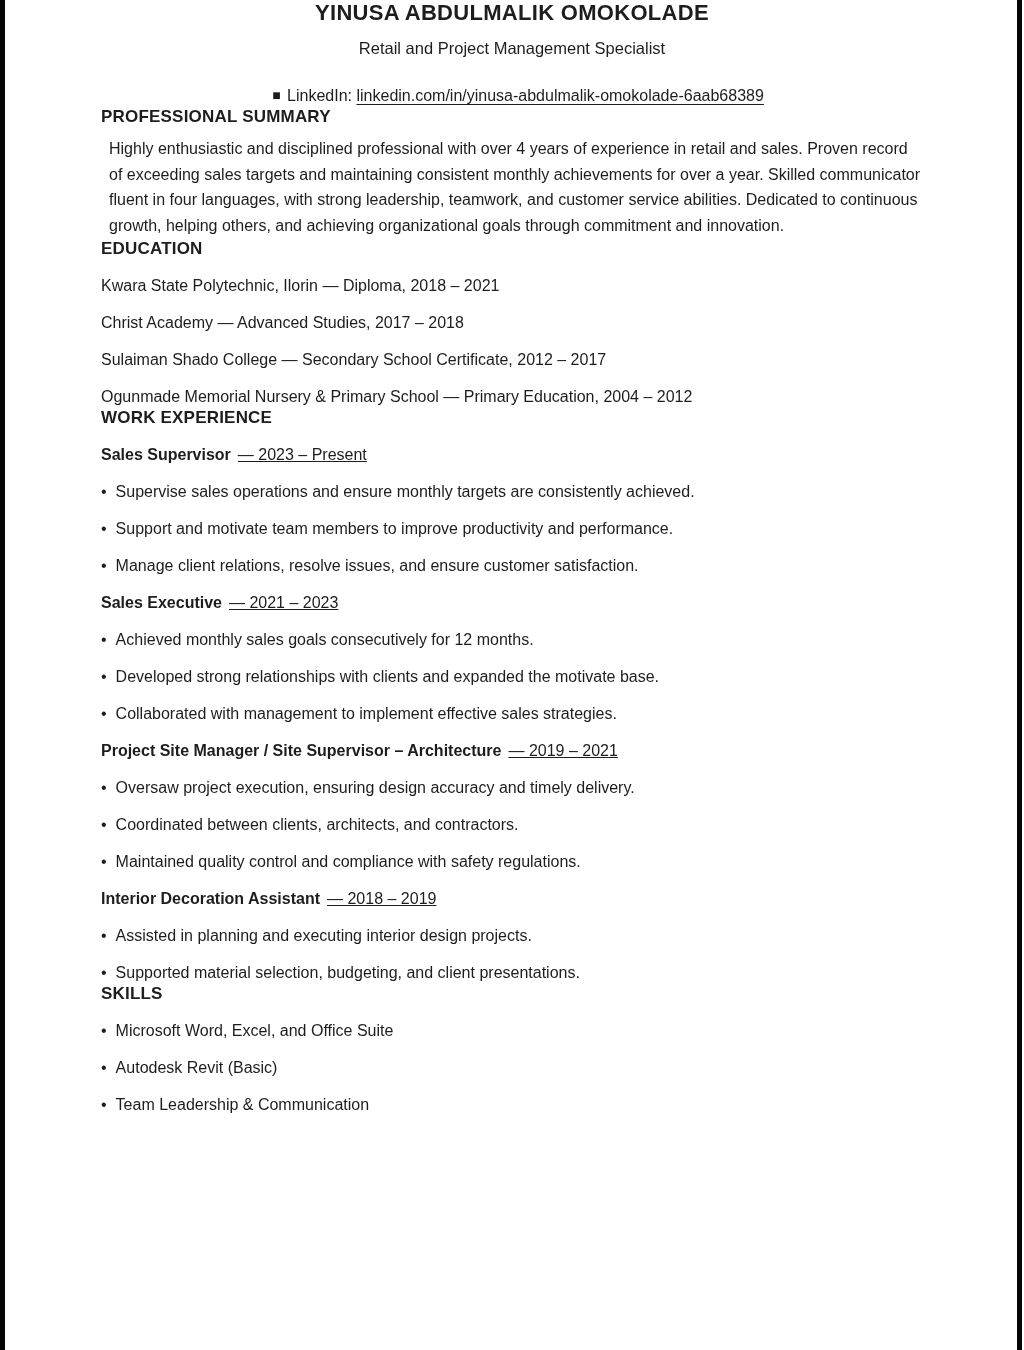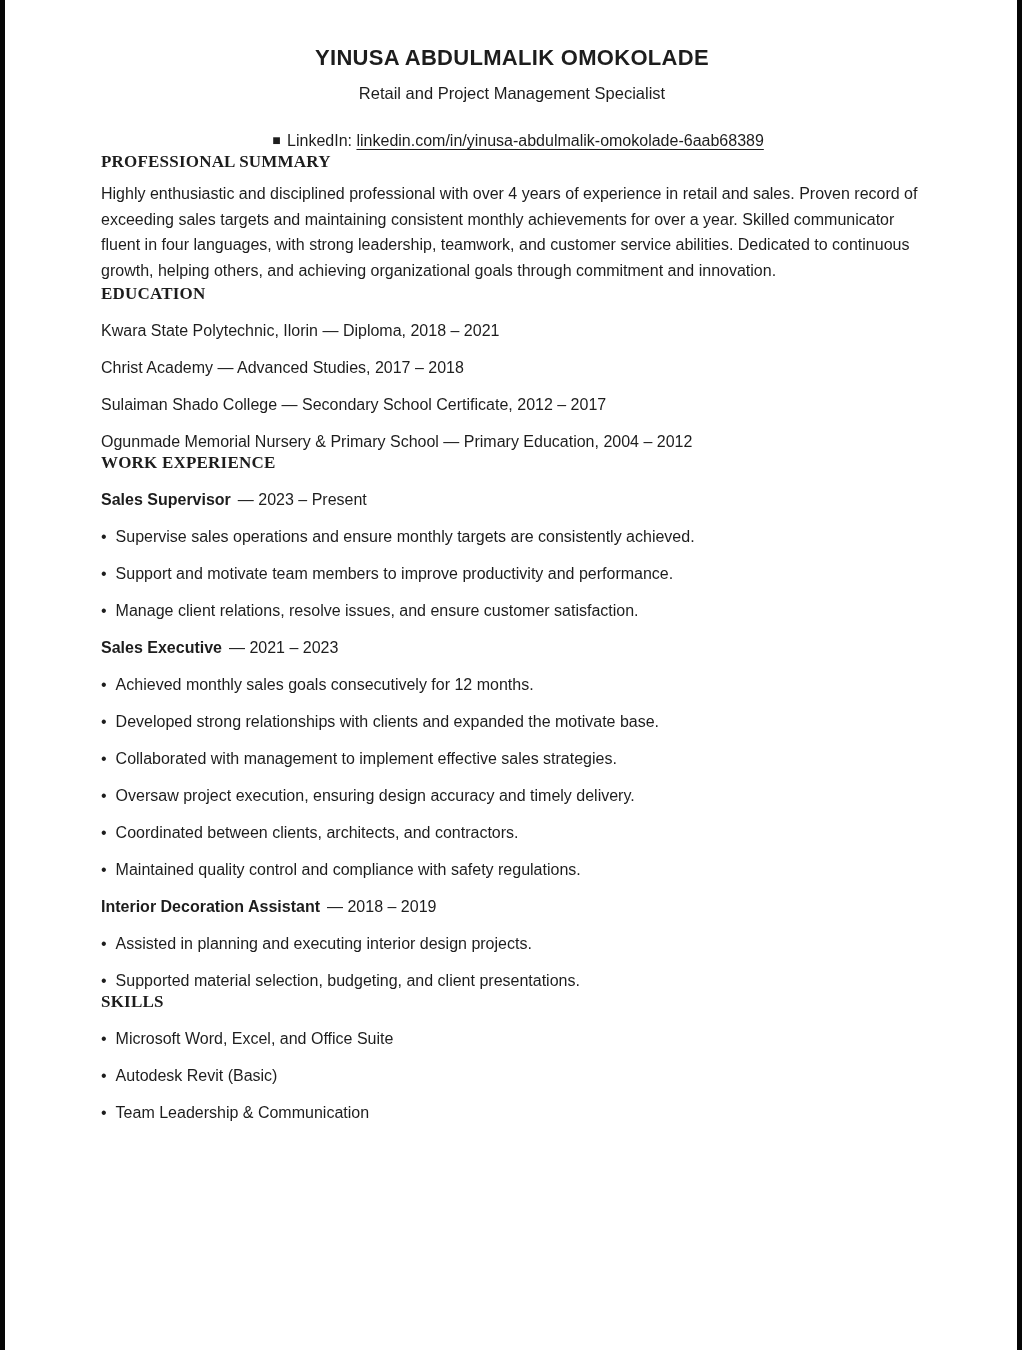--- a/index.html
+++ b/index.html
@@ -22,21 +22,21 @@
     position: absolute;
     top: 0;
     bottom: 0;
     width: 5px;
     background: #060606;
     z-index: 5;
   }
   .edge-left  { left: 0; }
   .edge-right { right: 2px; }
 
-  .page { padding-top: 45px; }
+  .page { }
 
   
   .header { text-align: center; }
   .name {
     font-size: 22px;
     font-weight: bold;
     line-height: 26px;
     letter-spacing: 0.3px;
   }
   .role {
@@ -68,39 +68,38 @@
   .content {
     width: 822px;
     margin-left: 101px;
   }
   h2.sec {
     margin: 0;
     font-size: 17px;
     font-weight: bold;
     line-height: 21px;
     letter-spacing: 0.2px;
-    font-family: Liberation Serif, serif;
   }
   .h-summary   { margin-top: 26px; }
   .h-education { margin-top: 13px; }
   .h-exp       { margin-top: 15px; }
   .h-skills    { margin-top: 16px; }
 
   .summary {
-    margin: 9px 0 0 0;
+    margin: 9px 0 0 8px;
     font-size: 16px;
     line-height: 25.5px;
   }
   .line {
     margin-top: 17px;
     font-size: 16px;
     line-height: 20px;
   }
   .bold  { font-weight: bold; }
-  .dates { margin-left: 7px; }
+  .dates { margin-left: 7px; text-decoration: underline; }
   .bchar { margin-right: 9px; }
 </style>
 </head>
 <body>
 
 <div class="edge edge-left"></div>
 <div class="edge edge-right"></div>
 
 <div class="page">
 
@@ -132,20 +131,21 @@
     <div class="line"><span class="bold">Sales Supervisor</span><span class="dates">— 2023 – Present</span></div>
     <div class="line"><span class="bchar">•</span><span>Supervise sales operations and ensure monthly targets are consistently achieved.</span></div>
     <div class="line"><span class="bchar">•</span><span>Support and motivate team members to improve productivity and performance.</span></div>
     <div class="line"><span class="bchar">•</span><span>Manage client relations, resolve issues, and ensure customer satisfaction.</span></div>
 
     <div class="line"><span class="bold">Sales Executive</span><span class="dates">— 2021 – 2023</span></div>
     <div class="line"><span class="bchar">•</span><span>Achieved monthly sales goals consecutively for 12 months.</span></div>
     <div class="line"><span class="bchar">•</span><span>Developed strong relationships with clients and expanded the motivate base.</span></div>
     <div class="line"><span class="bchar">•</span><span>Collaborated with management to implement effective sales strategies.</span></div>
 
+    <div class="line"><span class="bold">Project Site Manager / Site Supervisor – Architecture</span><span class="dates">— 2019 – 2021</span></div>
     <div class="line"><span class="bchar">•</span><span>Oversaw project execution, ensuring design accuracy and timely delivery.</span></div>
     <div class="line"><span class="bchar">•</span><span>Coordinated between clients, architects, and contractors.</span></div>
     <div class="line"><span class="bchar">•</span><span>Maintained quality control and compliance with safety regulations.</span></div>
 
     <div class="line"><span class="bold">Interior Decoration Assistant</span><span class="dates">— 2018 – 2019</span></div>
     <div class="line"><span class="bchar">•</span><span>Assisted in planning and executing interior design projects.</span></div>
     <div class="line"><span class="bchar">•</span><span>Supported material selection, budgeting, and client presentations.</span></div>
 
     <h2 class="sec h-skills">SKILLS</h2>
     <div class="line"><span class="bchar">•</span><span>Microsoft Word, Excel, and Office Suite</span></div>

